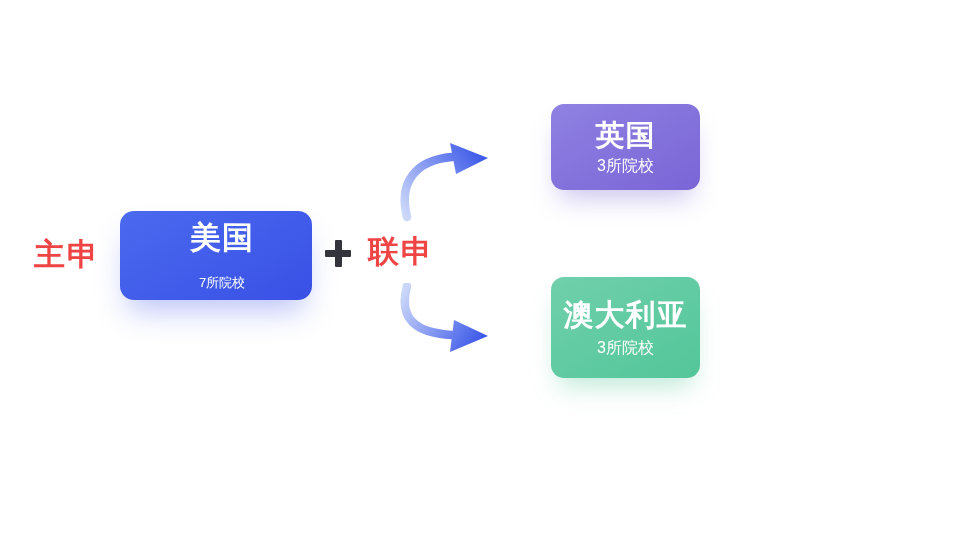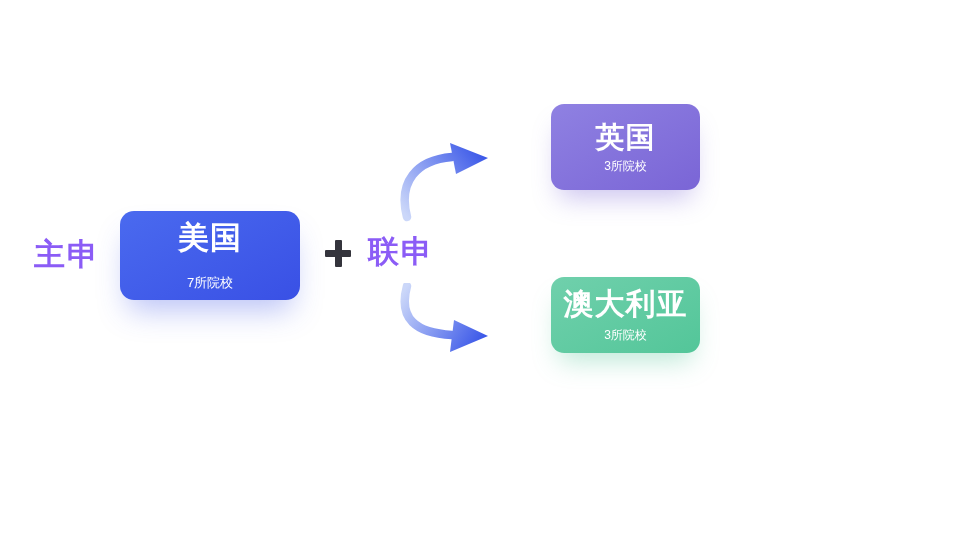--- a/index.html
+++ b/index.html
@@ -8,61 +8,62 @@
     width: 960px;
     height: 540px;
     background: #ffffff;
     overflow: hidden;
     font-family: "Liberation Sans", "DejaVu Sans", sans-serif;
   }
   .side-label {
     position: absolute;
     font-size: 31px;
     font-weight: 700;
-    color: #8b5cf6;
+    color: #ef4444;
     letter-spacing: 2px;
     line-height: 31px;
     white-space: nowrap;
   }
   .label-main { left: 34px; top: 239px; }
   .label-joint { left: 368px; top: 236px; }
   .card {
     position: absolute;
     display: flex;
     flex-direction: column;
     align-items: center;
     justify-content: center;
     color: #ffffff;
     text-align: center;
   }
   .card-main {
     left: 120px; top: 211px; width: 180px; height: 89px;
     border-radius: 14px;
     box-shadow: 0 18px 30px -8px rgba(57, 80, 229, 0.35);
     gap: 23px;
+    padding-left: 12px;
   }
   .card-uk {
     left: 551px; top: 104px; width: 149px; height: 86px;
     border-radius: 13px;
     box-shadow: 0 16px 26px -8px rgba(122, 101, 214, 0.38);
     gap: 8px;
   }
   .card-au {
-    left: 551px; top: 277px; width: 149px; height: 76px;
+    left: 551px; top: 277px; width: 149px; height: 101px;
     border-radius: 13px;
     box-shadow: 0 16px 26px -8px rgba(83, 198, 153, 0.38);
     gap: 10px;
   }
   .card-title { font-weight: 700; letter-spacing: 1px; line-height: 1; }
   .card-main .card-title { font-size: 31px; }
   .card-uk .card-title { font-size: 29px; }
   .card-au .card-title { font-size: 30px; }
   .card-sub { font-weight: 400; line-height: 1; }
   .card-main .card-sub { font-size: 13px; }
-  .card-uk .card-sub, .card-au .card-sub { font-size: 12px; }
+  .card-uk .card-sub, .card-au .card-sub { font-size: 16px; }
   .plus {
     position: absolute;
     left: 325px; top: 240px;
     width: 26px; height: 27px;
   }
   .plus .bar-h {
     position: absolute; left: 0; top: 10px;
     width: 26px; height: 7px;
     background: #34343c; border-radius: 1px;
   }

